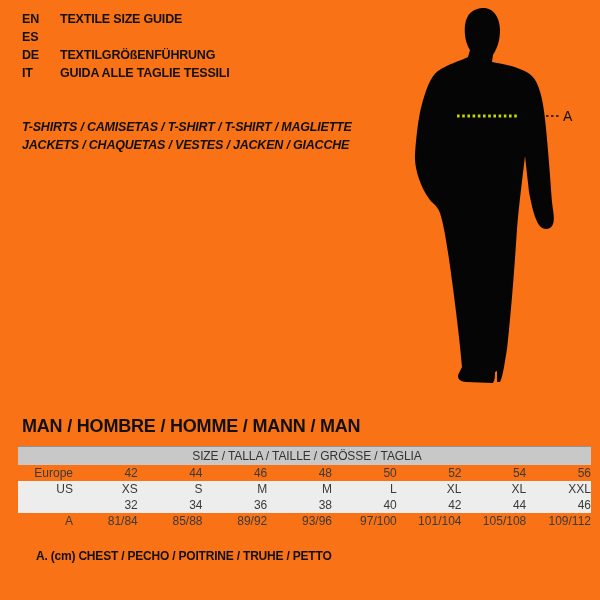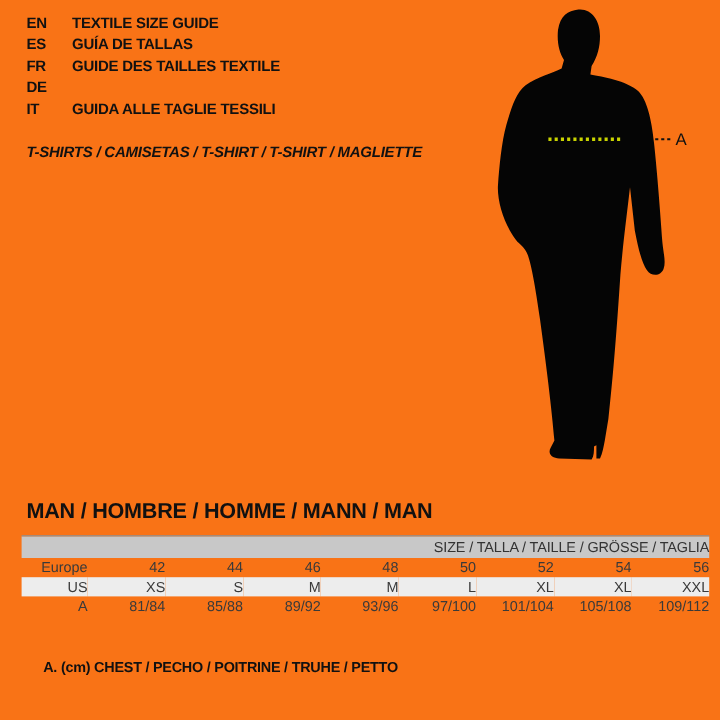--- a/index.html
+++ b/index.html
@@ -17,57 +17,54 @@
   
   .figure-svg{position:absolute;left:400px;top:4px;width:180px;height:386px;}
   
   .man-title{position:absolute;left:22px;top:416px;font-weight:700;font-size:18px;letter-spacing:-0.2px;color:#111;}
   
   .size-table{position:absolute;left:18px;top:446px;width:573px;border-collapse:collapse;table-layout:fixed;}
   .size-table col.label-col{width:55px;}
   .size-table td,.size-table th{padding:0;font-size:12px;font-weight:400;color:#3a3a3a;height:16px;vertical-align:middle;}
   .size-table .table-header-cell{
     background:#c8c8c8;border-top:1px solid #919191;height:18px;
-    text-align:right;padding-left:5px;color:#333;font-size:12px;font-weight:400;letter-spacing:-0.1px;
+    text-align:center;padding-left:5px;color:#333;font-size:12px;font-weight:400;letter-spacing:-0.1px;
   }
   .size-table td{text-align:right;}
   .size-table td.row-label{text-align:right;padding-left:5px;}
   .size-table tr.shaded td{background:#ededed;margin-top:12px;}
   
   .caption{position:absolute;left:36px;top:549px;font-weight:700;font-size:12px;letter-spacing:-0.2px;color:#111;}
 </style>
 </head>
 <body>
 
 <div id="canvas">
 
   <div class="lang-block">
     <div class="lang-row">
       <span class="lang-code">EN</span>
       <span class="lang-label">TEXTILE SIZE GUIDE</span>
     </div>
     <div class="lang-row">
       <span class="lang-code">ES</span>
-      <span class="lang-label">GUÍA DE TALLAS</span>
-    </div>
-    <div class="lang-row">
-      <span class="lang-code">FR</span>
-      <span class="lang-label">GUIDE DES TAILLES TEXTILE</span>
     </div>
     <div class="lang-row">
       <span class="lang-code">DE</span>
+      <span class="lang-label">TEXTILGRÖßENFÜHRUNG</span>
     </div>
     <div class="lang-row">
       <span class="lang-code">IT</span>
       <span class="lang-label">GUIDA ALLE TAGLIE TESSILI</span>
     </div>
   </div>
 
   <div class="cat-block">
     <div class="cat-line">T-SHIRTS / CAMISETAS / T-SHIRT / T-SHIRT / MAGLIETTE</div>
+    <div class="cat-line">JACKETS / CHAQUETAS / VESTES / JACKEN / GIACCHE</div>
   </div>
 
   <svg class="figure-svg" viewBox="0 0 180 386" xmlns="http://www.w3.org/2000/svg">
     <path fill="#050505" d="
       M 82,4
       C 93,3 100,13 100,26
       C 100,35 98,43 93,51
       L 92,58
       C 102,60 122,63 132,72
       C 139,79 143,95 145,115
@@ -136,20 +133,31 @@
         <td class="row-label">US</td>
         <td>XS</td>
         <td>S</td>
         <td>M</td>
         <td>M</td>
         <td>L</td>
         <td>XL</td>
         <td>XL</td>
         <td>XXL</td>
       </tr>
+      <tr class="shaded">
+        <td class="row-label"></td>
+        <td>32</td>
+        <td>34</td>
+        <td>36</td>
+        <td>38</td>
+        <td>40</td>
+        <td>42</td>
+        <td>44</td>
+        <td>46</td>
+      </tr>
       <tr>
         <td class="row-label">A</td>
         <td>81/84</td>
         <td>85/88</td>
         <td>89/92</td>
         <td>93/96</td>
         <td>97/100</td>
         <td>101/104</td>
         <td>105/108</td>
         <td>109/112</td>

